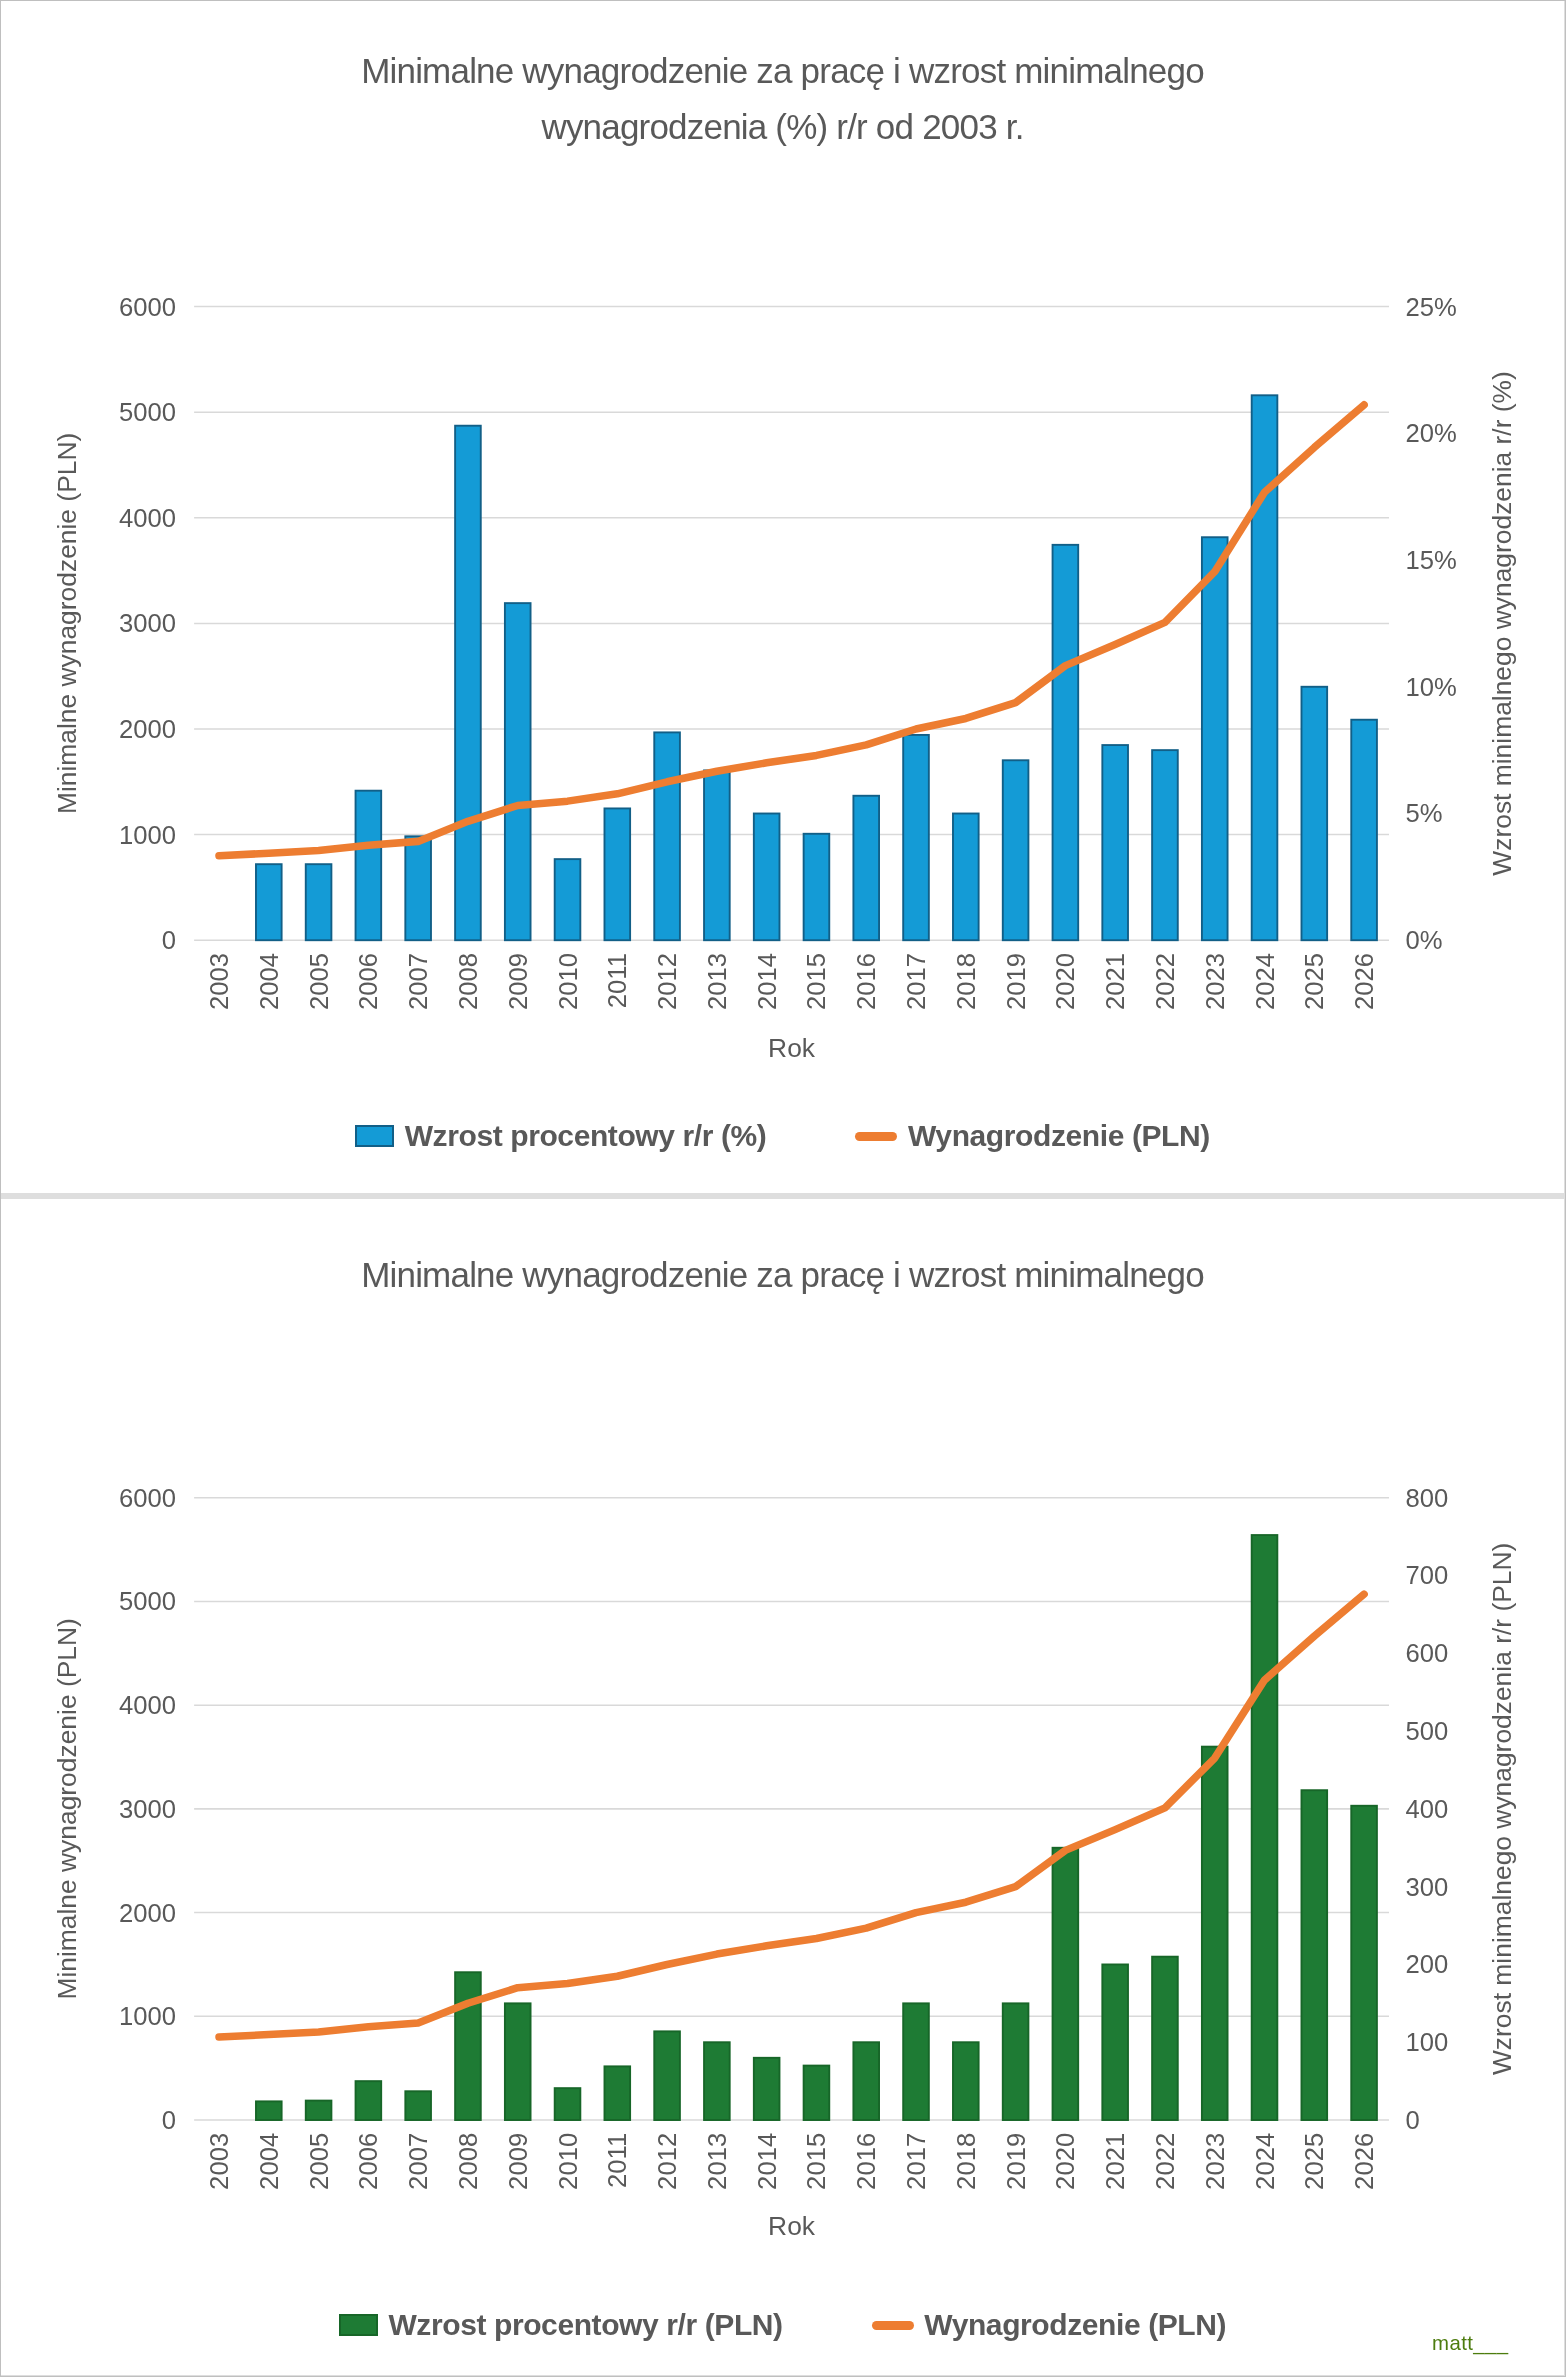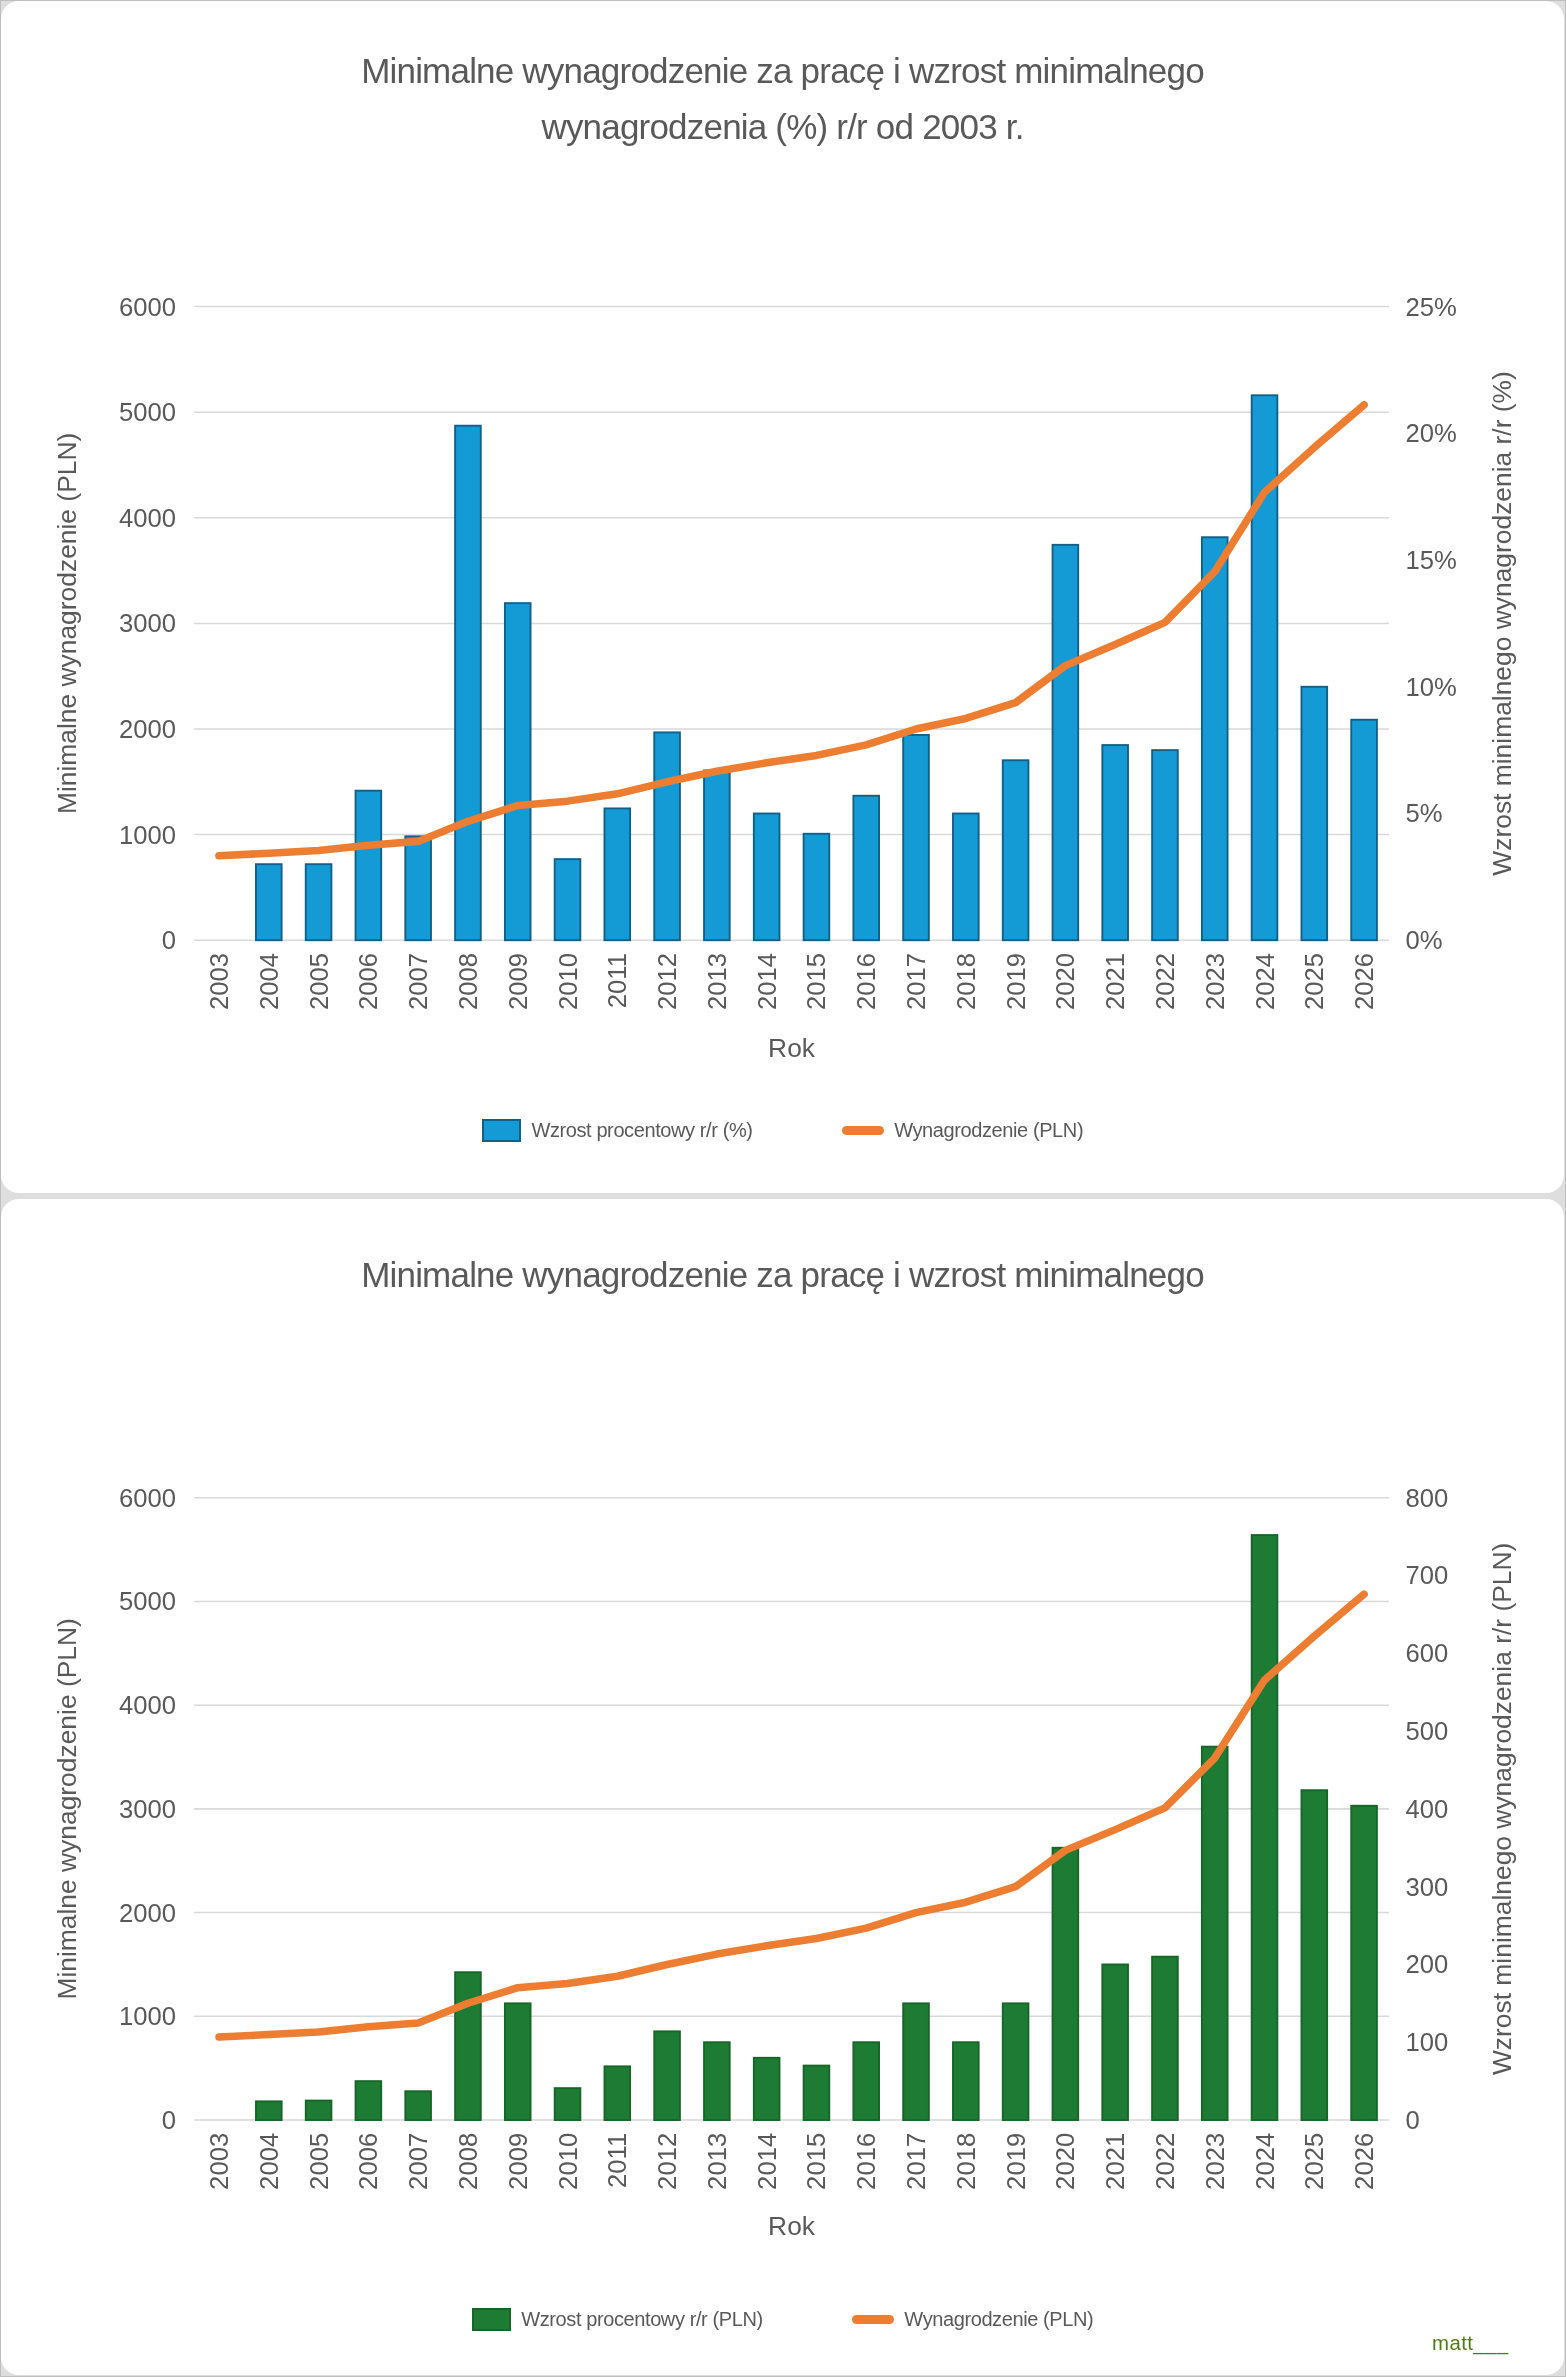--- a/index.html
+++ b/index.html
@@ -9,21 +9,20 @@
     box-sizing:border-box;
     background:#DEDEDE;
     border:1.5px solid #BFBFBF;
     font-family:"Liberation Sans", sans-serif;
   }
   .panel{
     position:relative;
     width:1563px;
     background:#ffffff;
     overflow:hidden;
-    border-radius:18px;
   }
   .panel-top{height:1192px;}
   .panel-bottom{height:1176px;margin-top:6px;}
   .chart-title{
     position:absolute;left:0;right:0;
     margin:0;
     text-align:center;
     font-size:35px;
     line-height:56px;
     font-weight:400;
@@ -33,21 +32,21 @@
   .panel-top .chart-title{top:42px;}
   .panel-bottom .chart-title{top:48px;}
   .chart-svg{position:absolute;left:0;top:0;}
   .legend{
     position:absolute;left:0;right:0;
     display:flex;justify-content:center;align-items:center;gap:89px;
   }
   .panel-top .legend{top:1118px;}
   .panel-bottom .legend{top:1109px;}
   .legend-item{display:flex;align-items:center;gap:10.6px;}
-  .legend-label{font-size:20px;color:#595959;letter-spacing:-0.4px;}
+  .legend-label{font-size:30px;color:#595959;letter-spacing:-0.4px;font-weight:bold;}
   .swatch-bar{width:39px;height:22.6px;box-sizing:border-box;}
   .swatch-line{width:42px;height:9px;border-radius:5.3px;}
   .watermark{
     position:absolute;
     left:1431px;top:1133px;
     font-size:20.4px;color:#4d7c0f;letter-spacing:0.4px;
   }
   svg text{font-family:"Liberation Sans", sans-serif;fill:#595959;}
 </style>
 </head>

